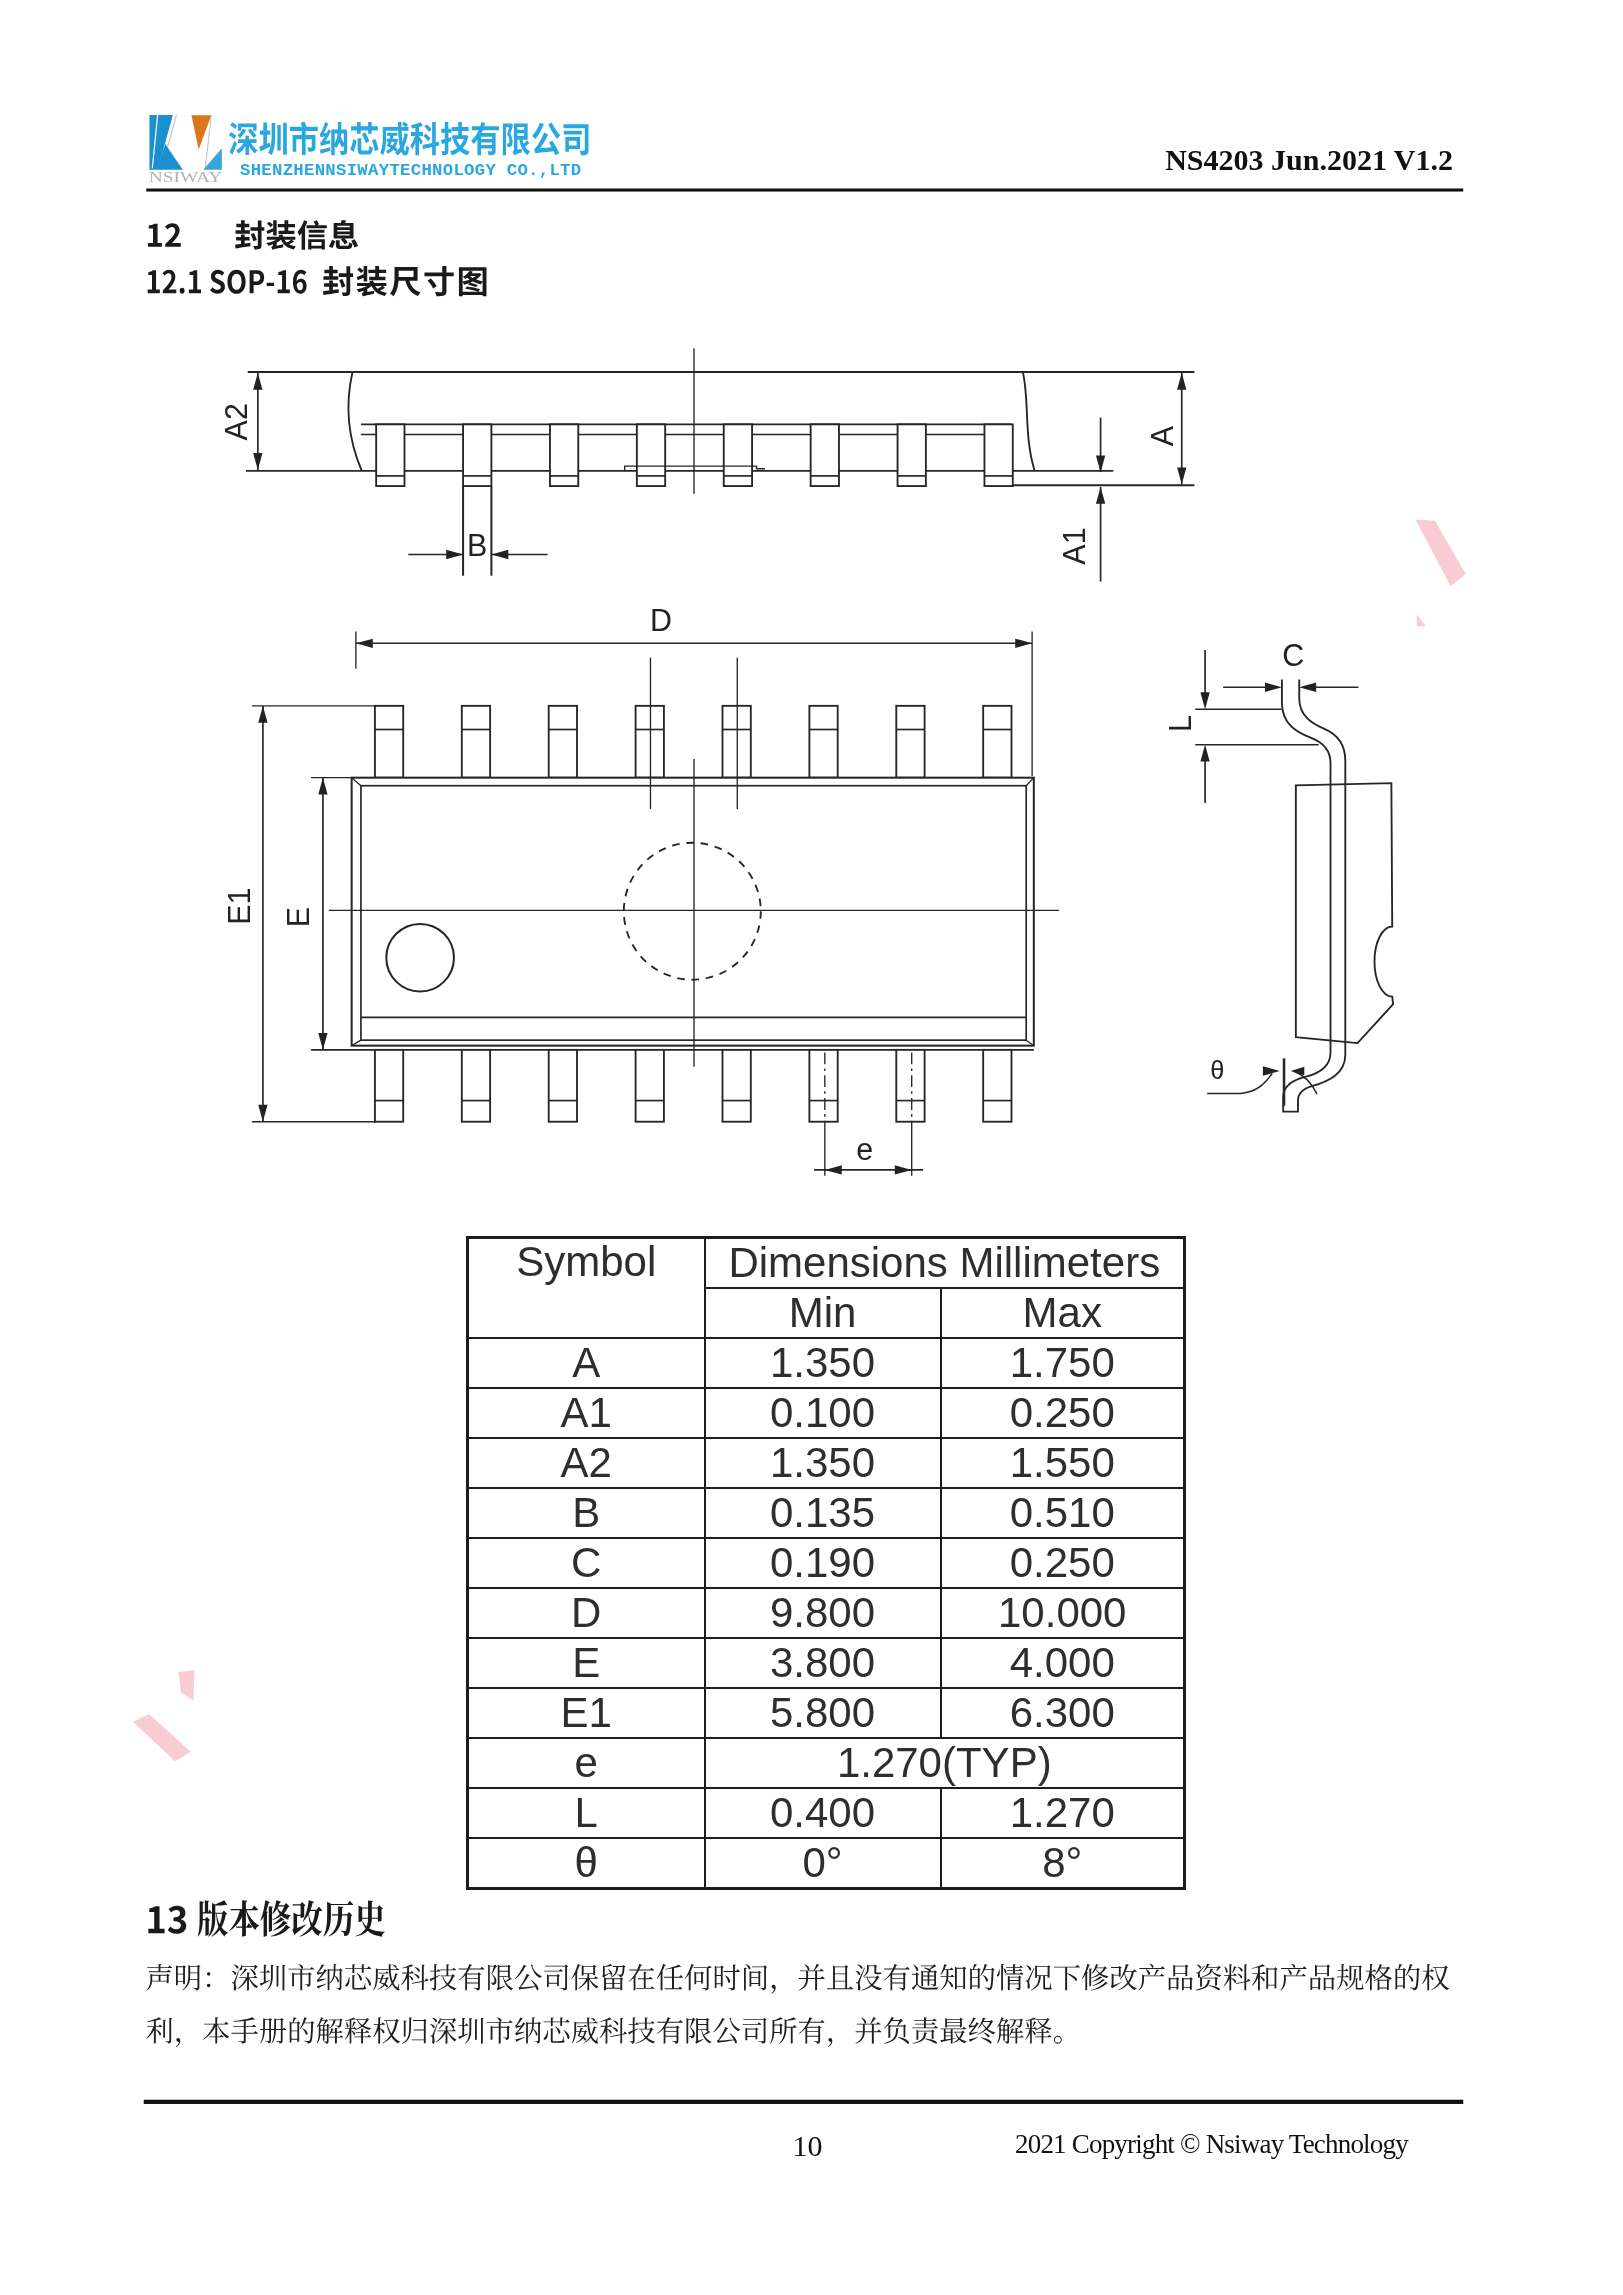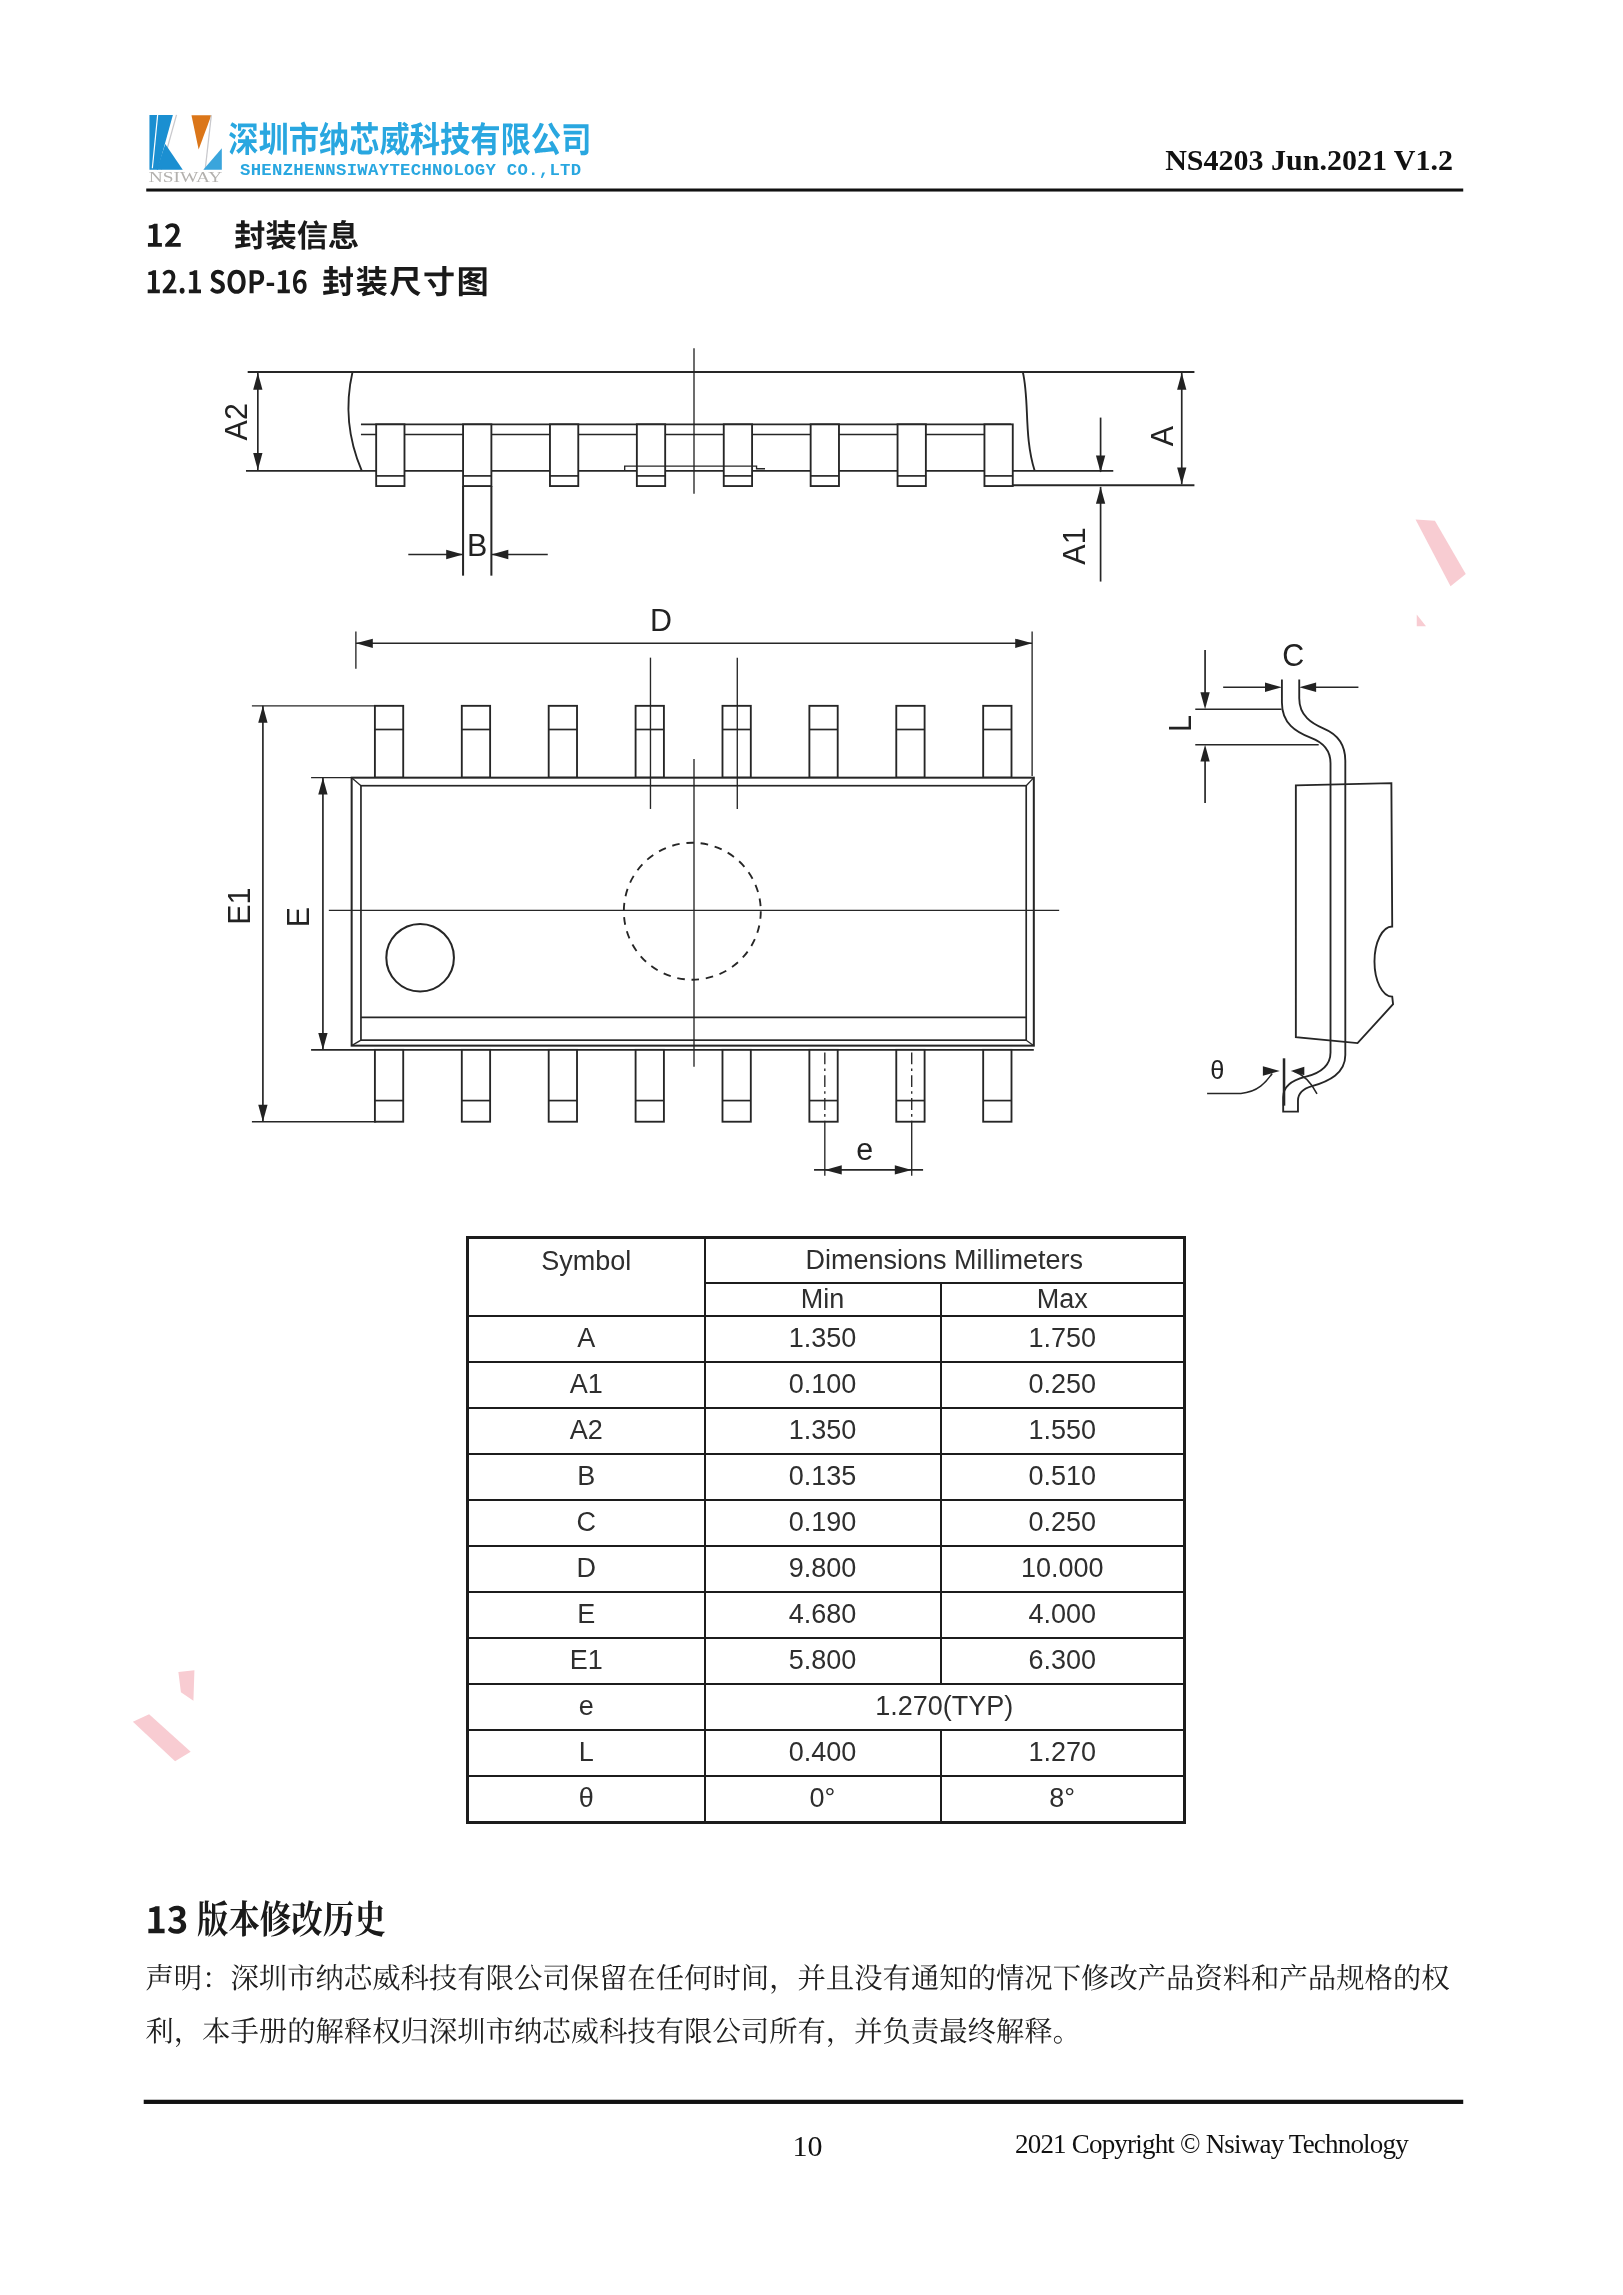--- a/index.html
+++ b/index.html
@@ -166,21 +166,21 @@
     <line x1="1519" y1="1252" x2="1519" y2="1308" stroke="#262626" stroke-width="3" stroke-linecap="butt"></line>
     <path d="M1428,1293.5 L1468,1293.5 C1488,1292 1498,1280 1505,1270" stroke="#262626" stroke-width="1.8" fill="none"></path>
     <polygon points="1514,1267 1494,1261.5 1494,1272.5" fill="#222"></polygon>
     <polygon points="1527,1267 1543,1262 1543,1272" fill="#222"></polygon>
     <path d="M1530,1267 C1544,1272 1552,1282 1558,1294" stroke="#262626" stroke-width="1.8" fill="none"></path>
     <text x="1440" y="1277" font-family="Liberation Sans, sans-serif" font-size="30" fill="#222" text-anchor="middle" font-weight="normal">θ</text>
   </svg>
 <div class="abs" style="left:240px;top:161px;font-family:Liberation Mono, monospace;font-weight:bold;font-size:17.3px;color:#29a7e0;letter-spacing:0.3px">SHENZHENNSIWAYTECHNOLOGY CO.,LTD</div>
 <div class="abs" style="left:930px;top:143px;width:523px;text-align:right;font-family:Liberation Serif, serif;font-weight:bold;font-size:30px;color:#111">NS4203 Jun.2021 V1.2</div>
 <table style="position:absolute;left:466px;top:1236px;width:717px;border-collapse:collapse;table-layout:fixed;
- font-family:'Liberation Sans',sans-serif;font-size:27px;color:#2e2e2e;text-align:center;border:3.4px solid #1c1c1c">
+ font-family:'Liberation Sans',sans-serif;font-size:42px;color:#2e2e2e;text-align:center;border:3.4px solid #1c1c1c">
 <colgroup>
       <col style="width:237px">
       <col style="width:236px">
       <col style="width:244px">
     </colgroup>
 <tbody>
       <tr>
         <td rowspan="2" style="height:45px;vertical-align:top">
           <div style="line-height:45px">Symbol</div>
         </td>
@@ -215,21 +215,21 @@
         <td>0.190</td>
         <td>0.250</td>
       </tr>
       <tr>
         <td style="height:46px">D</td>
         <td>9.800</td>
         <td>10.000</td>
       </tr>
       <tr>
         <td style="height:46px">E</td>
-        <td>4.680</td>
+        <td>3.800</td>
         <td>4.000</td>
       </tr>
       <tr>
         <td style="height:46px">E1</td>
         <td>5.800</td>
         <td>6.300</td>
       </tr>
       <tr>
         <td style="height:46px">e</td>
         <td colspan="2">1.270(TYP)</td>

